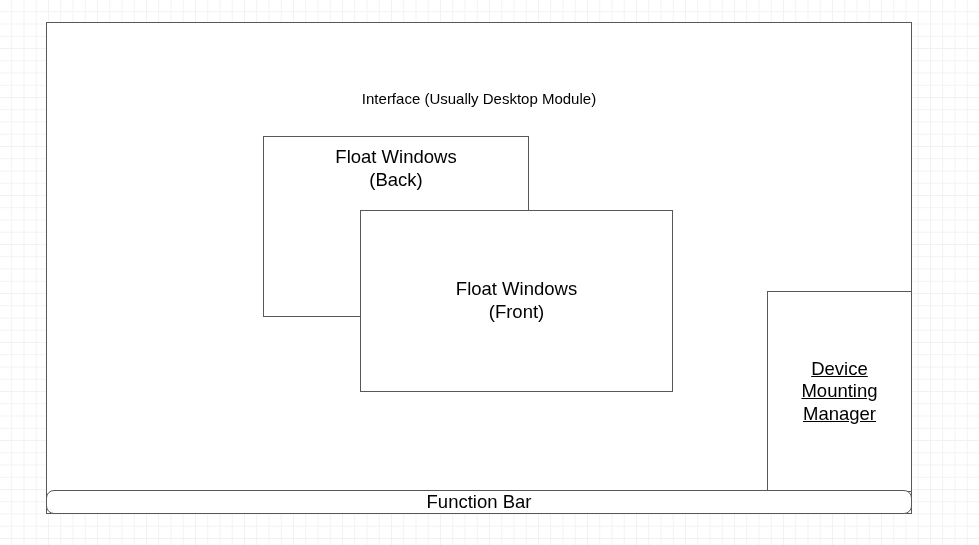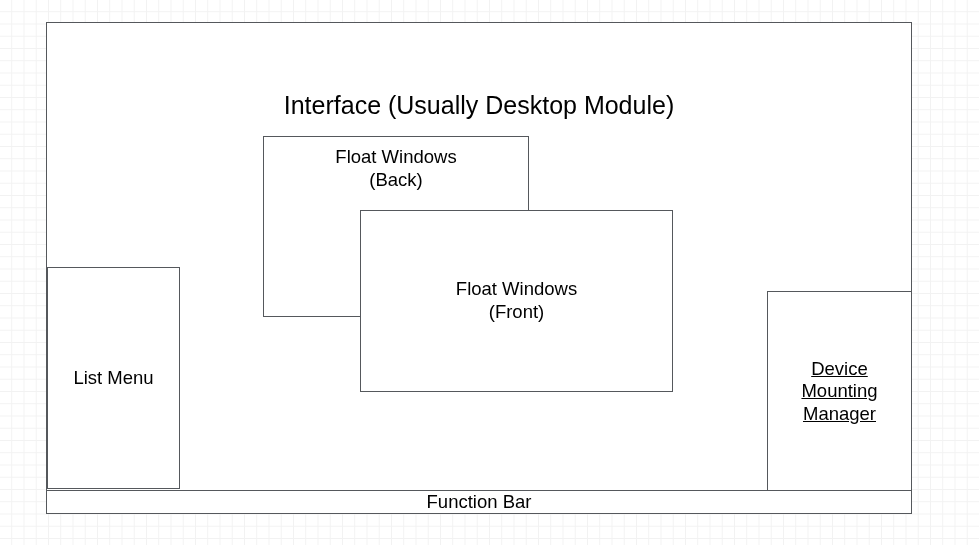--- a/index.html
+++ b/index.html
@@ -107,44 +107,42 @@
 
   #function-bar {
     left: 46px;
     top: 490px;
     width: 866px;
     height: 24px;
     z-index: 6;
     display: flex;
     align-items: center;
     justify-content: center;
+    border-radius: 8px;
   }
 
   .label {
     display: block;
     white-space: pre-line;
   }
 
   #interface-title {
-    font-size: 25px;
+    font-size: 15px;
     width: 100%;
   }
 </style>
 </head>
 <body>
 
 <div id="canvas">
 
   <div class="node" id="interface-container">
     <span id="interface-title" class="label">Interface (Usually Desktop Module)</span>
   </div>
 
-  <div class="node centered" id="list-menu">
-    <span class="label">List Menu</span>
-  </div>
 
   <div class="node top-label" id="float-window-back">
     <span class="label">Float Windows
 (Back)</span>
   </div>
 
   <div class="node centered" id="float-window-front">
     <span class="label">Float Windows
 (Front)</span>
   </div>

